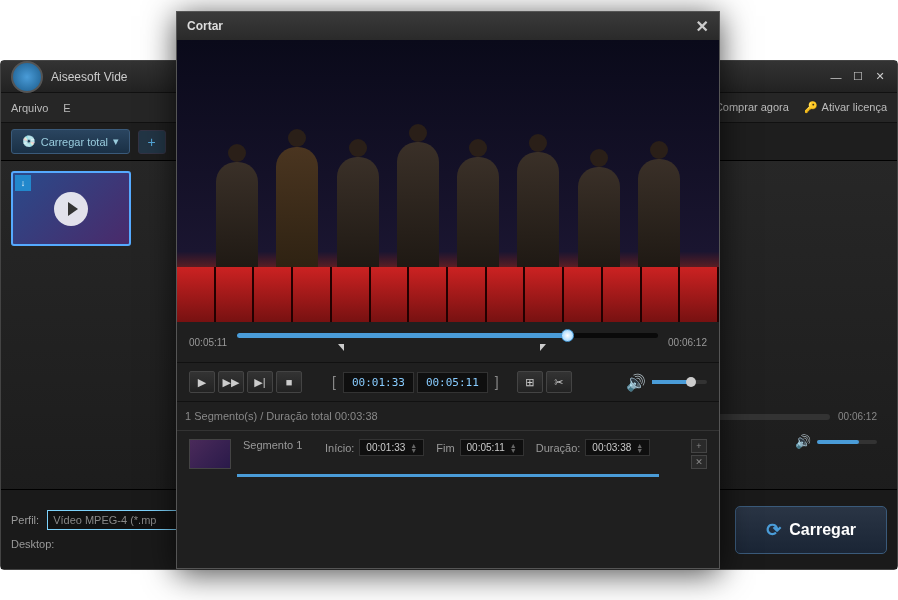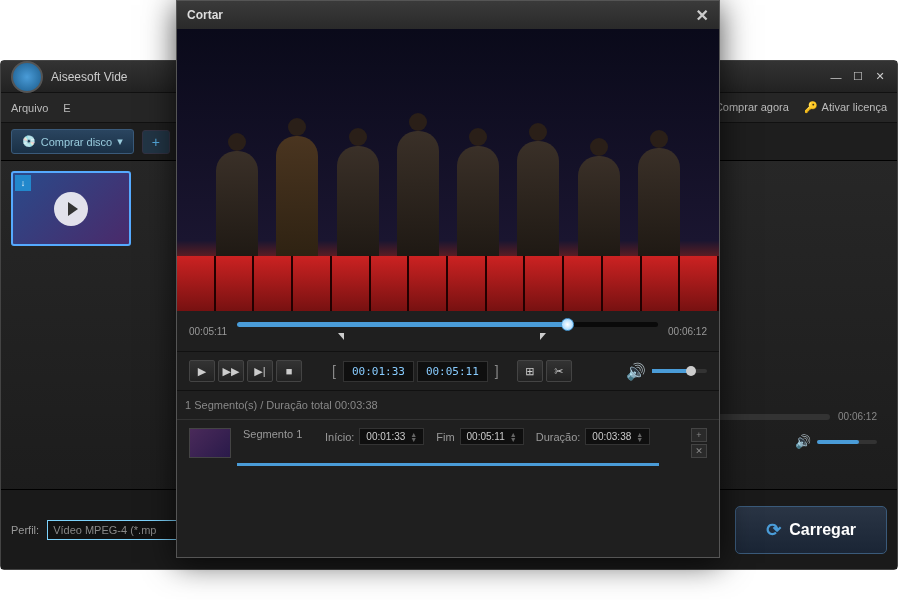--- a/index.html
+++ b/index.html
@@ -33,28 +33,28 @@
 .preview-logo{width:140px;height:140px;border-radius:50%;background:radial-gradient(circle at 30% 30%,#222,#0a0a0a);border:3px solid #333;margin-top:60px;position:relative;display:flex;align-items:center;justify-content:center}
 .preview-logo::before{content:"";width:90px;height:90px;border-radius:50%;background:conic-gradient(#e55,#ea5,#5c5,#59c,#a5c,#e55);filter:blur(4px)}
 .preview-logo::after{content:"";position:absolute;width:55px;height:55px;border-radius:50%;background:#1a1a1a}
 .preview-time{width:100%;display:flex;align-items:center;gap:8px;margin-top:30px;font-size:10px;color:#888}
 .preview-bar{flex:1;height:6px;background:#333;border-radius:3px}
 .preview-controls{width:100%;display:flex;align-items:center;gap:12px;margin-top:12px;color:#999;font-size:13px}
 .preview-controls .vol{margin-left:auto;display:flex;align-items:center;gap:5px}
 .vslider{width:60px;height:4px;background:#333;border-radius:2px;position:relative}
 .vslider::after{content:"";position:absolute;left:0;top:0;width:70%;height:100%;background:#4a9cd8;border-radius:2px}
 .back-bottom{position:absolute;bottom:0;left:0;right:0;height:80px;background:#1a1a1a;border-top:1px solid #000;padding:10px;display:flex;gap:10px;align-items:center}
-.back-bottom .fields{display:flex;gap:8px}
+.back-bottom .fields{display:flex;flex-direction:column;gap:8px}
 .back-bottom .row{display:flex;align-items:center;gap:8px;font-size:11px;color:#999}
 .back-bottom .row input{width:140px;background:#111;border:1px solid #7dd3fc;color:#888;padding:3px 5px;font-size:11px}
 .btn-convert{margin-left:auto;background:linear-gradient(180deg,#2a3545,#1a2535);border:1px solid #3a5a7a;border-radius:5px;padding:12px 30px;color:#fff;font-size:16px;font-weight:bold;cursor:pointer;display:flex;align-items:center;gap:8px}
 .refresh-icn{color:#4a9cd8;font-size:18px}
 
 
-.modal{position:absolute;left:176px;top:0;width:544px;height:558px;background:#1f1f1f;border:1px solid #555;box-shadow:0 5px 30px rgba(0,0,0,.7);z-index:10;display:flex;flex-direction:column}
+.modal{position:absolute;left:176px;top:11px;width:544px;height:558px;background:#1f1f1f;border:1px solid #555;box-shadow:0 5px 30px rgba(0,0,0,.7);z-index:10;display:flex;flex-direction:column}
 .modal-title{height:28px;background:linear-gradient(180deg,#3a3a3a,#2a2a2a);display:flex;align-items:center;padding:0 10px;color:#ddd;font-size:12px;font-weight:bold}
 .modal-close{margin-left:auto;cursor:pointer;font-size:16px;color:#ccc}
 .modal-video{height:282px;background:linear-gradient(0deg,#3a1515 0%,#6a2020 18%,#1a1530 25%,#0a0a1a 100%);position:relative;overflow:hidden}
 .stage-lights{position:absolute;bottom:0;left:0;right:0;height:55px;display:flex}
 .stage-lights span{flex:1;background:linear-gradient(180deg,#c22,#711);border-right:2px solid #200}
 .dancers{position:absolute;bottom:35px;left:0;right:0;height:160px;display:flex;justify-content:space-around;align-items:flex-end;padding:0 30px}
 .dancer{width:42px;background:linear-gradient(180deg,#3a3028,#1a1510);border-radius:20px 20px 5px 5px;position:relative}
 .dancer::before{content:"";position:absolute;top:-18px;left:50%;transform:translateX(-50%);width:18px;height:18px;background:#2a1f18;border-radius:50%}
 .dancer:nth-child(1){height:125px}.dancer:nth-child(2){height:140px;background:linear-gradient(180deg,#4a3520,#2a1f10)}.dancer:nth-child(3){height:130px}.dancer:nth-child(4){height:145px}.dancer:nth-child(5){height:130px}.dancer:nth-child(6){height:135px}.dancer:nth-child(7){height:120px}.dancer:nth-child(8){height:128px}
 
@@ -105,21 +105,21 @@
     <span>Arquivo</span>
     <span>E</span>
     <div class="right">
       <span><span class="shop-icon">🛒</span><span>Comprar agora</span></span>
       <span><span class="key-icon">🔑</span><span>Ativar licença</span></span>
     </div>
   </div>
   <div class="back-toolbar">
     <div class="btn-load">
         <span>💿</span>
-        <span>Comprar disco</span>
+        <span>Carregar total</span>
         <span>▾</span>
       </div>
     <div class="btn-add">+</div>
   </div>
   <div class="back-body">
     <div class="thumb-area">
       <div class="thumb">
         <div class="dl-tag">↓</div>
         <div class="play-tri"></div>
       </div>

